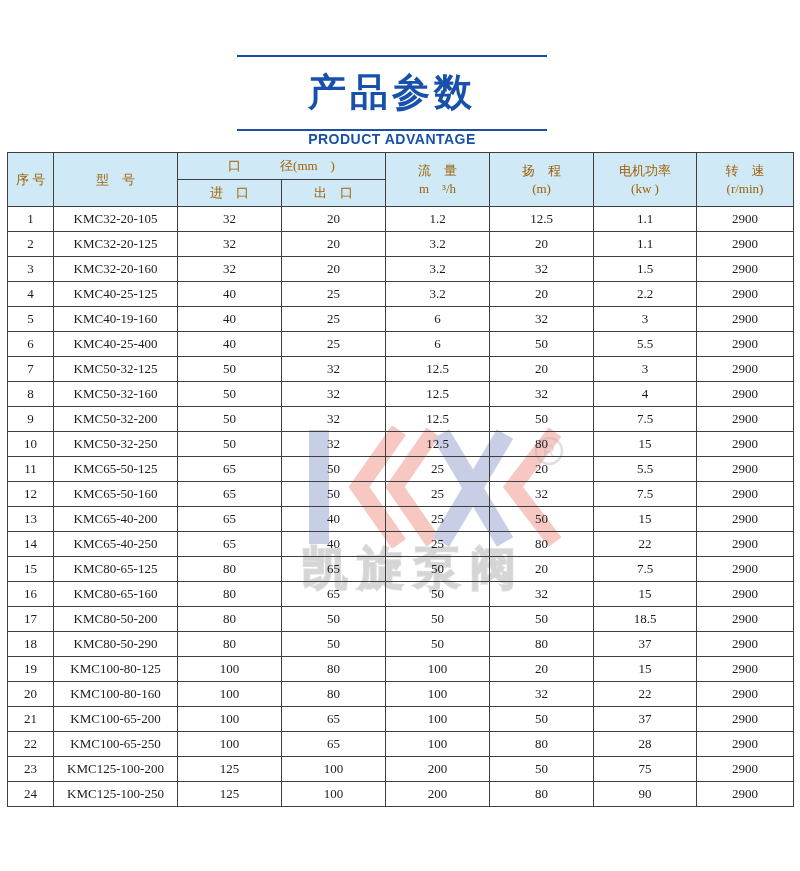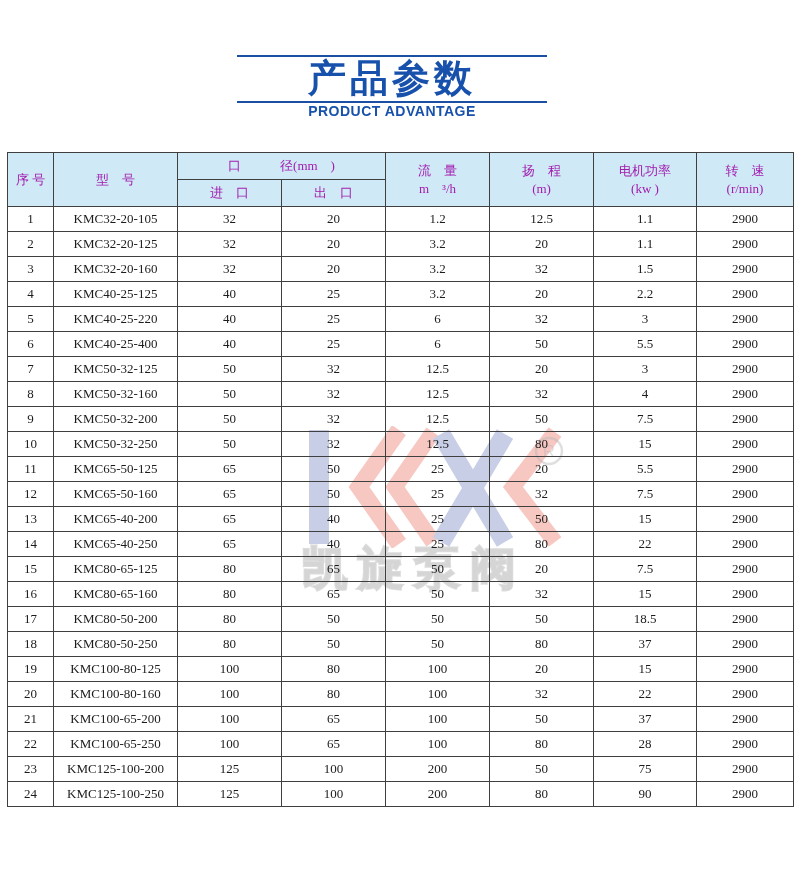--- a/index.html
+++ b/index.html
@@ -26,21 +26,21 @@
     top: 55px; left: 237px; width: 310px;
     text-align: center;
     z-index: 3;
   }
   .title-rules {
     border-top: 2px solid var(--rule);
     border-bottom: 2px solid var(--rule);
     padding: 1px 0 3px 0;
   }
   .page-title {
-    margin: 0;
+    margin: 14px;
     font-family: "Liberation Sans", "DejaVu Sans", sans-serif;
     font-size: 38px;
     font-weight: bold;
     letter-spacing: 4px;
     line-height: 40px;
     color: var(--accent);
   }
   .page-subtitle {
     font-family: "Liberation Sans", "DejaVu Sans", sans-serif;
     font-size: 14px;
@@ -87,21 +87,21 @@
     vertical-align: middle;
     padding: 0;
     overflow: hidden;
   }
   .params thead th {
     background: var(--header-bg);
     font-weight: normal;
     font-size: 13px;
     line-height: 18px;
     height: 27px;
-    color: #a21caf;
+    color: #a16207;
   }
   .params tbody td {
     font-size: 13px;
     height: 25px;
     color: #1c1c1c;
     background: transparent;
   }
 </style>
 </head>
 <body>
@@ -203,21 +203,21 @@
     <td>KMC40-25-125</td>
     <td>40</td>
     <td>25</td>
     <td>3.2</td>
     <td>20</td>
     <td>2.2</td>
     <td>2900</td>
   </tr>
       <tr>
     <td>5</td>
-    <td>KMC40-25-220</td>
+    <td>KMC40-19-160</td>
     <td>40</td>
     <td>25</td>
     <td>6</td>
     <td>32</td>
     <td>3</td>
     <td>2900</td>
   </tr>
       <tr>
     <td>6</td>
     <td>KMC40-25-400</td>
@@ -333,21 +333,21 @@
     <td>KMC80-50-200</td>
     <td>80</td>
     <td>50</td>
     <td>50</td>
     <td>50</td>
     <td>18.5</td>
     <td>2900</td>
   </tr>
       <tr>
     <td>18</td>
-    <td>KMC80-50-250</td>
+    <td>KMC80-50-290</td>
     <td>80</td>
     <td>50</td>
     <td>50</td>
     <td>80</td>
     <td>37</td>
     <td>2900</td>
   </tr>
       <tr>
     <td>19</td>
     <td>KMC100-80-125</td>

